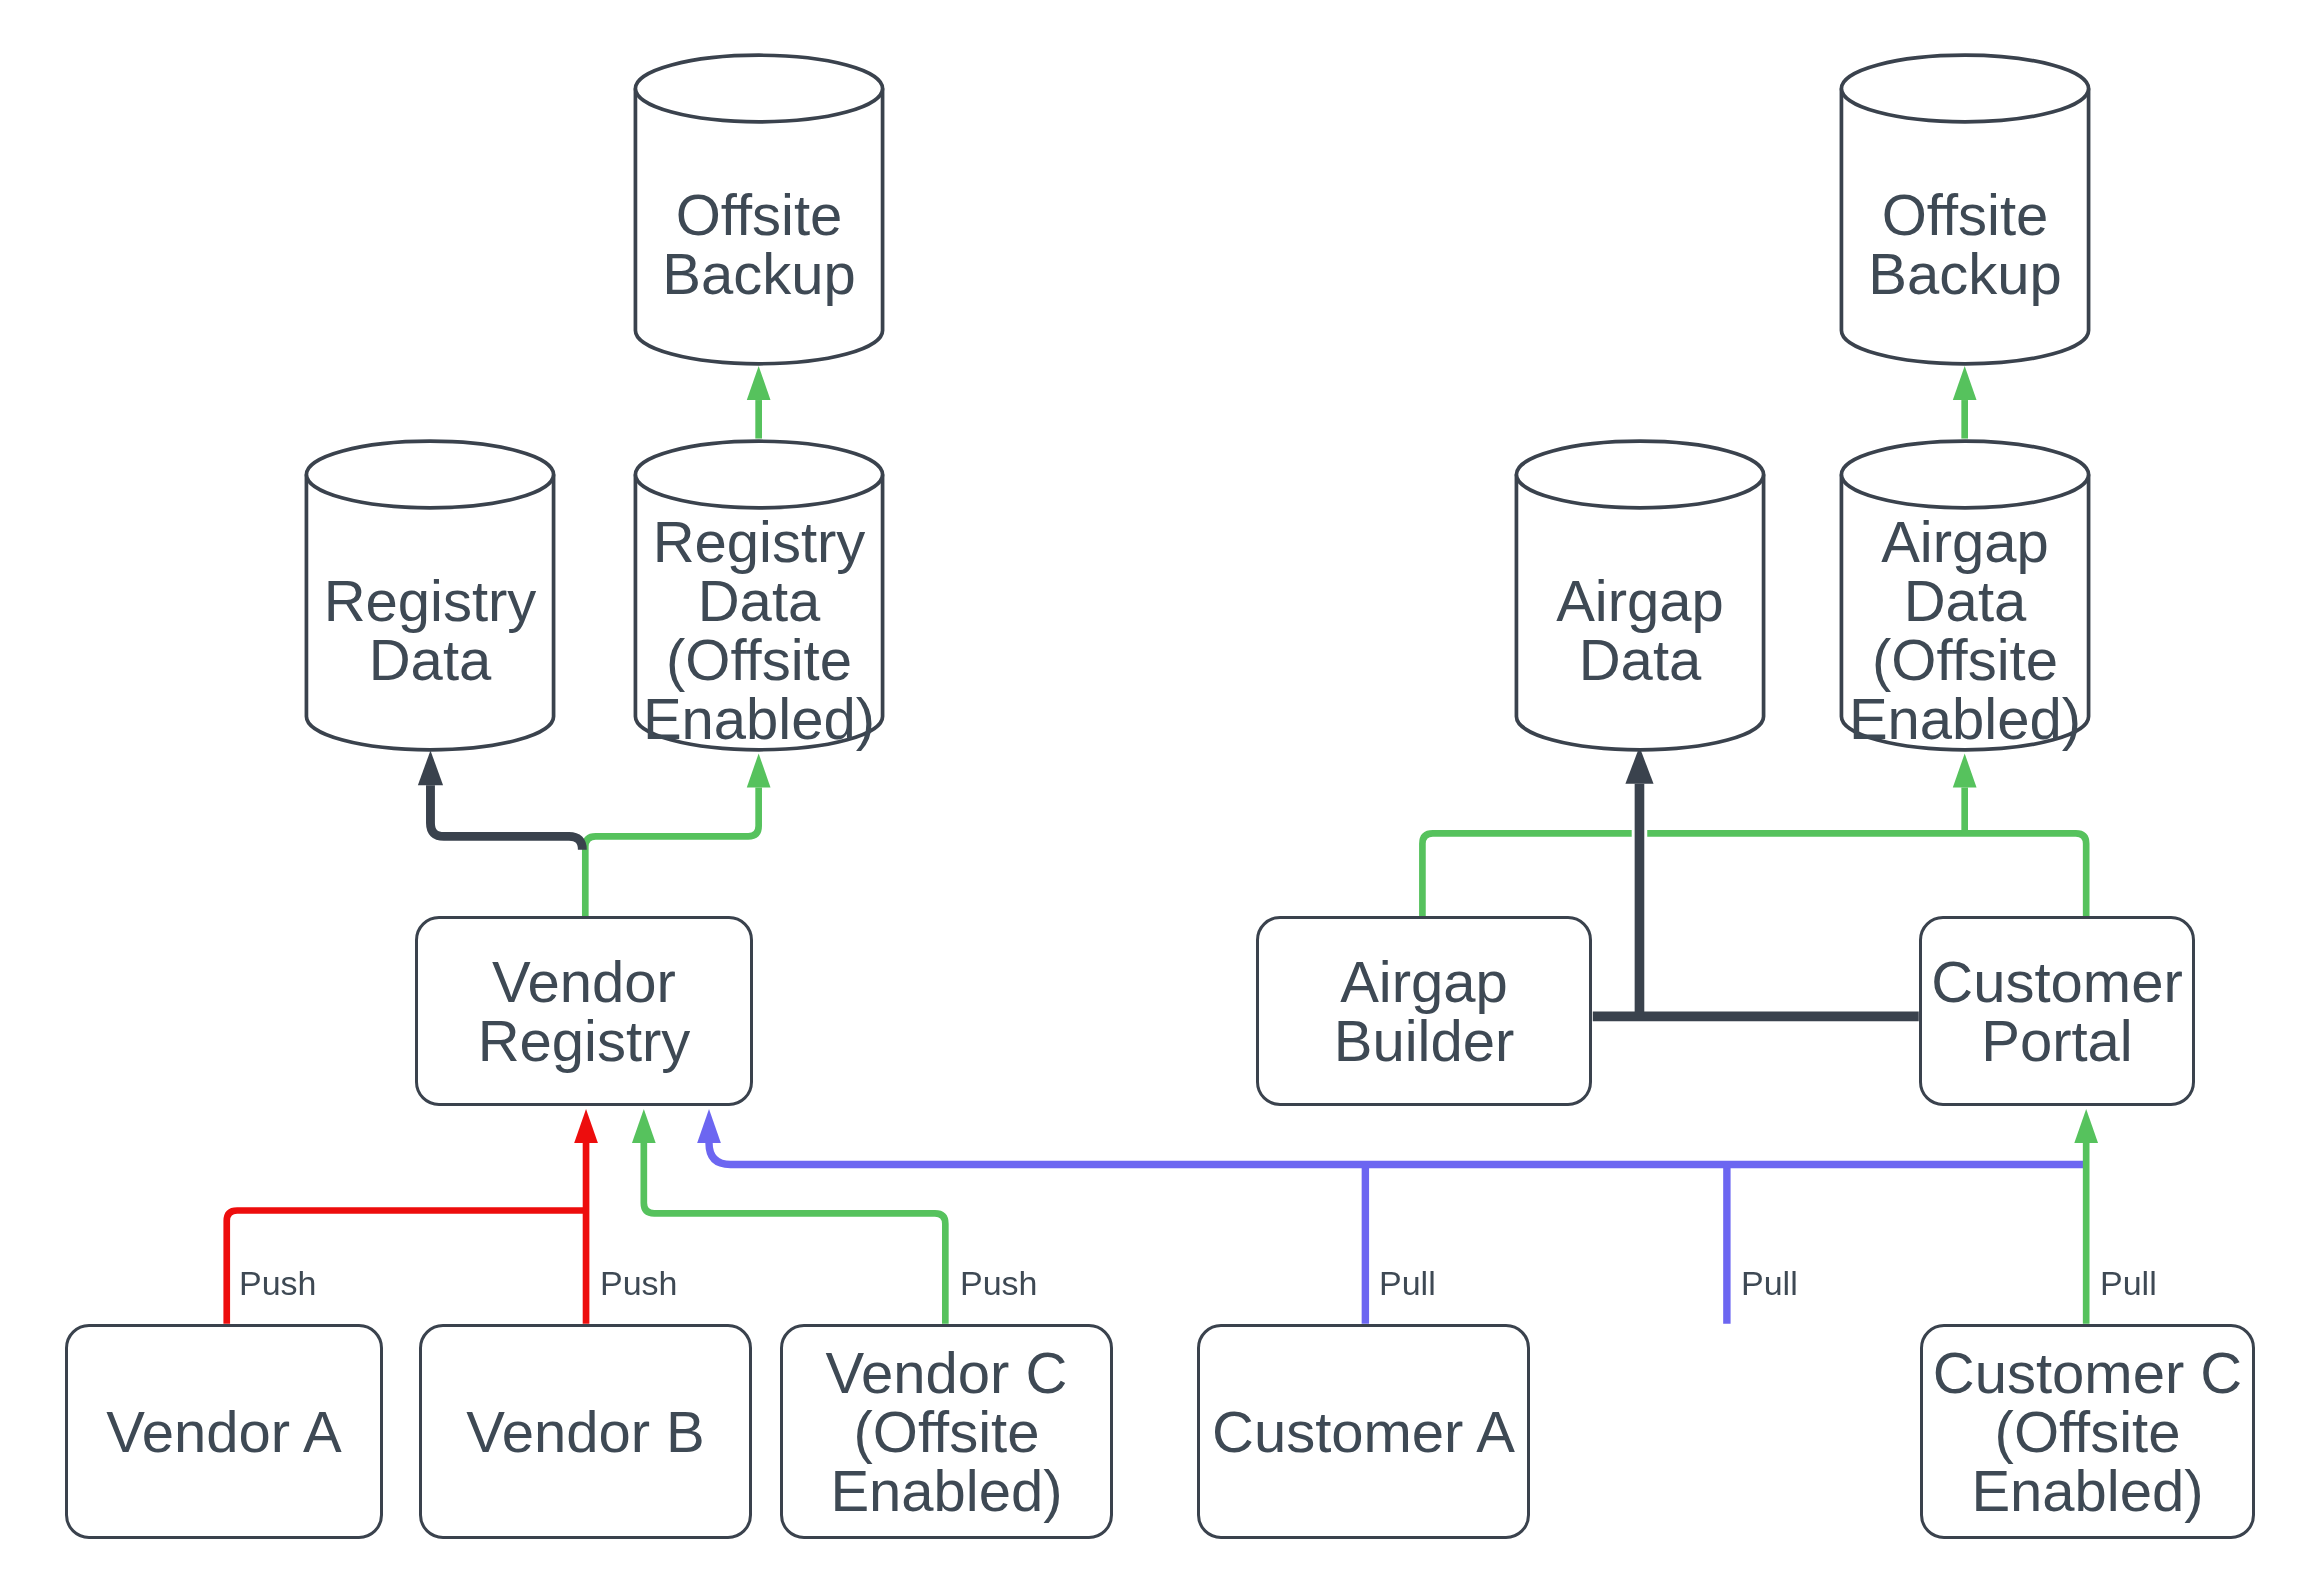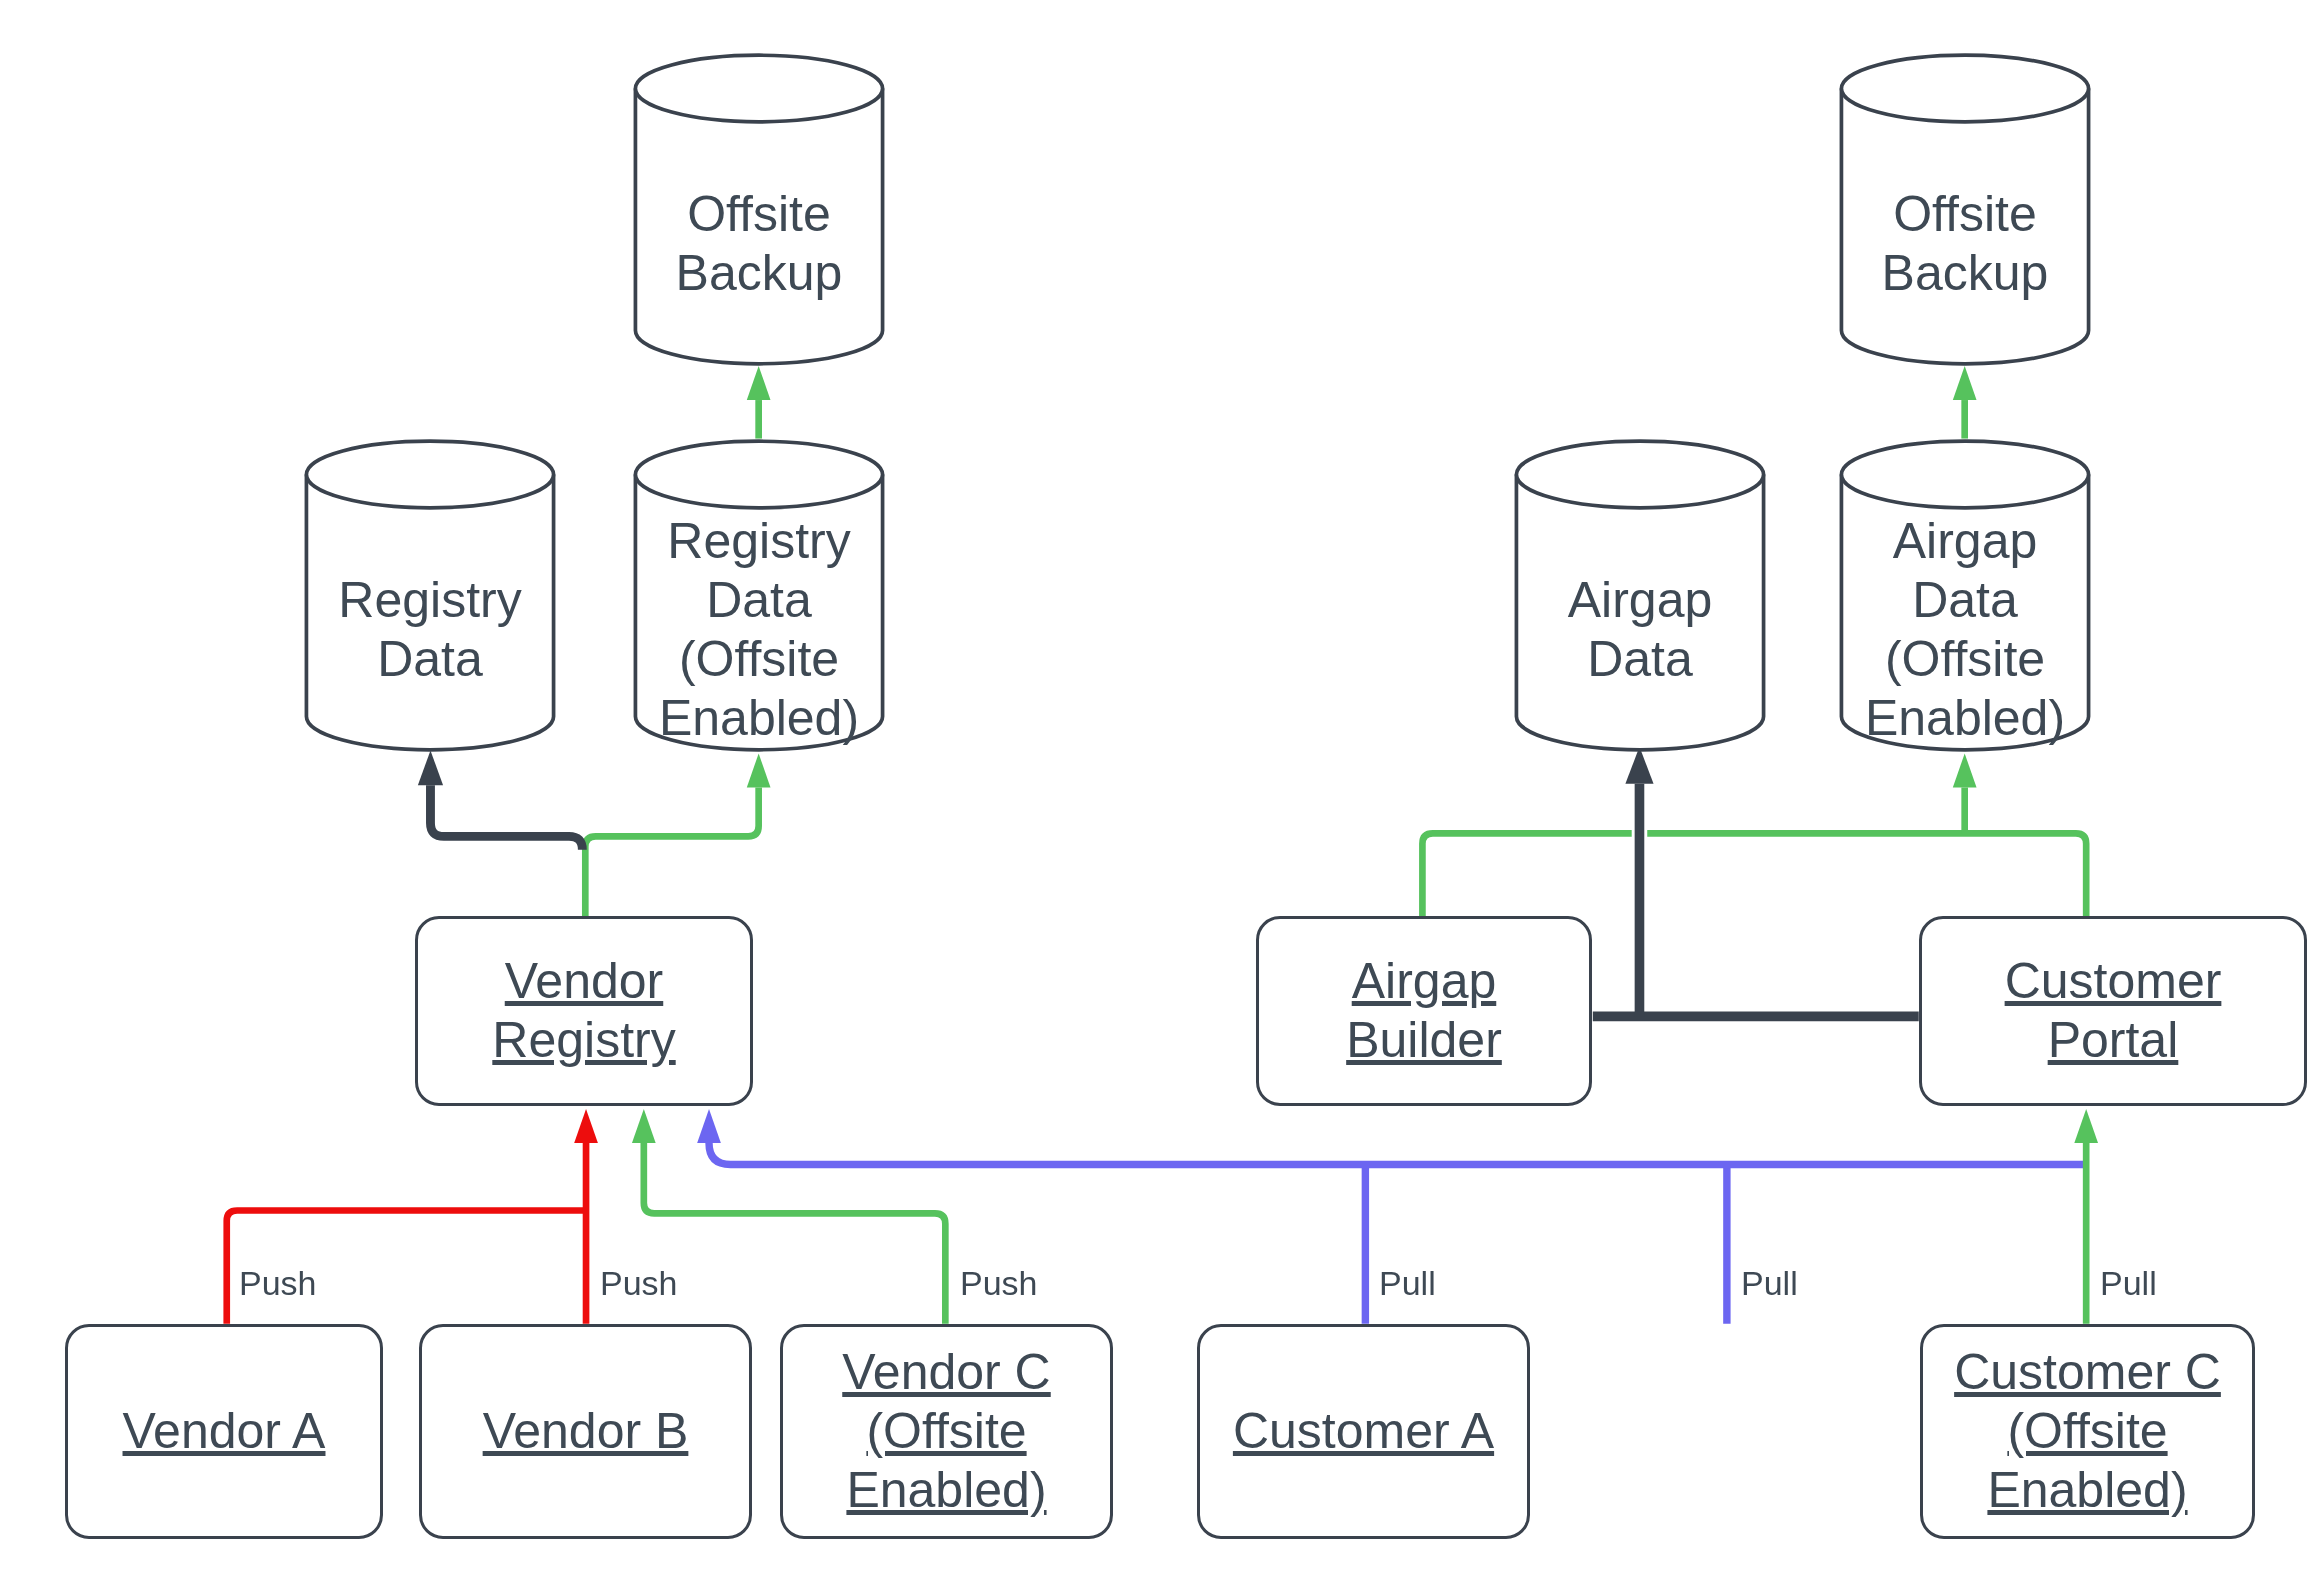--- a/index.html
+++ b/index.html
@@ -5,21 +5,21 @@
   html,body{margin:0;padding:0;background:#ffffff;}
   .canvas{
     position:relative;width:2307px;height:1592px;overflow:hidden;
     background:var(--background,#fff);
     font-family:"Liberation Sans",sans-serif;
     color:var(--text,#3E4954);
   }
   svg.edges{position:absolute;left:0;top:0;z-index:1;}
   .node{
     position:absolute;z-index:2;display:flex;align-items:center;justify-content:center;
-    text-align:center;font-size:50px;line-height:59px;white-space:pre-line;text-decoration:underline;
+    text-align:center;font-size:58px;line-height:59px;white-space:pre-line;
   }
   .box{
     border:3.7px solid var(--node-stroke,#3A424D);
     border-radius:24px;background:#fff;box-sizing:border-box;
   }
   .cyl{display:block;}
   .cyl-svg{position:absolute;left:0;top:0;overflow:visible;}
   .cyl-svg path,.cyl-svg ellipse{fill:#ffffff;stroke:var(--node-stroke,#3A424D);stroke-width:5;}
   .cyl-label{
     position:absolute;left:0;right:0;top:71px;bottom:3px;
@@ -135,21 +135,21 @@
     <div class="cyl-label">Airgap
 Data
 (Offsite
 Enabled)</div>
   </div>
 
   <div class="node box" style="left:415px;top:916px;width:338px;height:190px">Vendor
 Registry</div>
   <div class="node box" style="left:1256px;top:916px;width:336px;height:190px">Airgap
 Builder</div>
-  <div class="node box" style="left:1919px;top:916px;width:388px;height:190px">Customer
+  <div class="node box" style="left:1919px;top:916px;width:276px;height:190px">Customer
 Portal</div>
 
   <div class="node box" style="left:65px;top:1324px;width:318px;height:215px">Vendor A</div>
   <div class="node box" style="left:419px;top:1324px;width:333px;height:215px">Vendor B</div>
   <div class="node box" style="left:780px;top:1324px;width:333px;height:215px">Vendor C
 (Offsite
 Enabled)</div>
   <div class="node box" style="left:1197px;top:1324px;width:333px;height:215px">Customer A</div>
   <div class="node box" style="left:1920px;top:1324px;width:335px;height:215px">Customer C
 (Offsite

